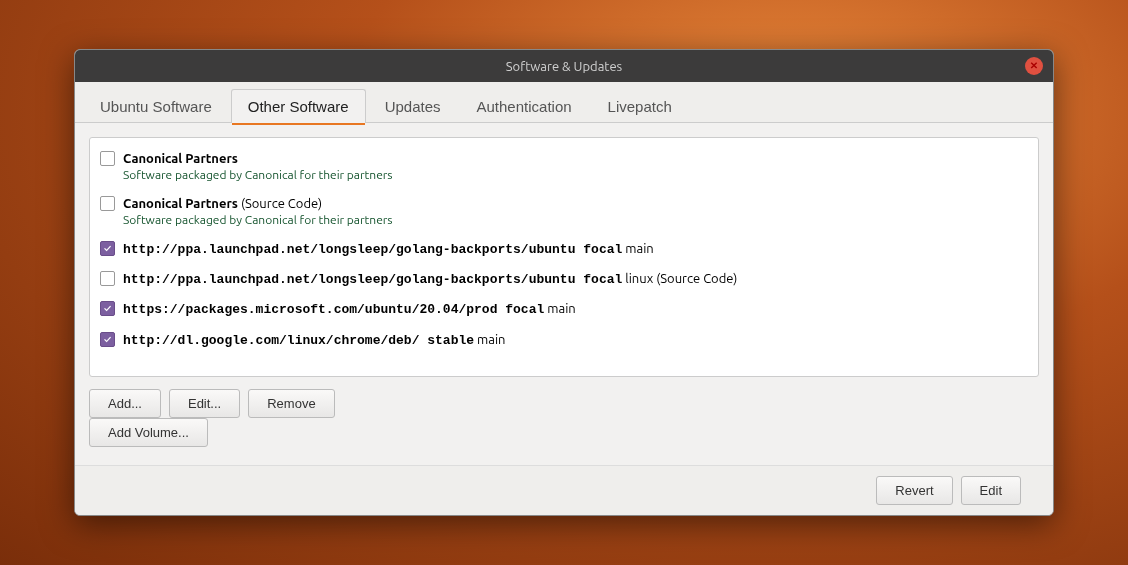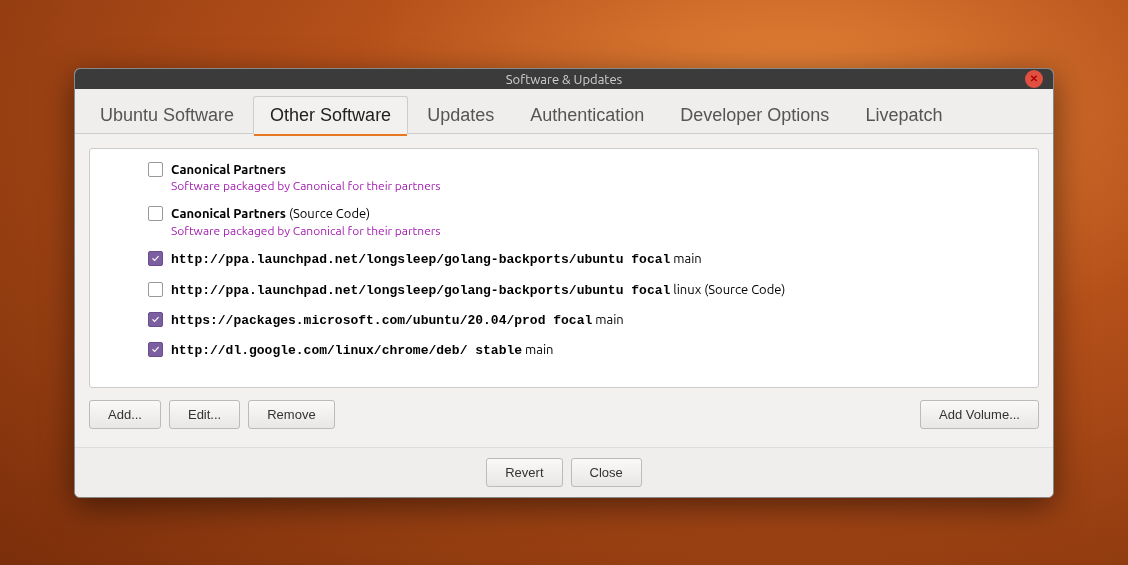--- a/index.html
+++ b/index.html
@@ -22,21 +22,21 @@
       border-radius: 6px;
       box-shadow: 0 8px 32px rgba(0,0,0,0.5);
       overflow: hidden;
       border: 1px solid #888;
     }
 
     .titlebar {
       background: #3c3b3b;
       color: #e0e0e0;
       padding: 0 10px;
-      height: 20px;
+      height: 32px;
       display: flex;
       align-items: center;
       justify-content: space-between;
       user-select: none;
     }
 
     .titlebar-title {
       flex: 1;
       text-align: center;
       font-size: 13px;
@@ -69,21 +69,21 @@
       background: #efeeec;
       border-bottom: 1px solid #ccc;
       display: flex;
       padding: 0 8px;
       padding-top: 6px;
     }
 
     .tab {
       padding: 8px 16px;
       cursor: pointer;
-      font-size: 18px;
+      font-size: 15px;
       color: #555;
       border: 1px solid transparent;
       border-bottom: none;
       border-radius: 3px 3px 0 0;
       margin-right: 2px;
       background: transparent;
       position: relative;
       bottom: -1px;
       outline: none;
     }
@@ -118,21 +118,20 @@
       min-height: 240px;
       margin-bottom: 12px;
     }
 
     .repo-item {
       display: flex;
       align-items: flex-start;
       padding: 5px 10px;
       cursor: pointer;
       min-height: 28px;
-      margin-left: 48px;
     }
 
     .checkbox-area {
       margin-right: 8px;
       margin-top: 2px;
       flex-shrink: 0;
     }
 
     .checkbox {
       width: 15px;
@@ -162,34 +161,35 @@
     .repo-text {
       flex: 1;
       line-height: 1.4;
     }
 
     .repo-text .name {
       font-weight: bold;
     }
 
     .repo-text .desc {
-      color: #a21caf;
+      color: #14532d;
       font-size: 12px;
     }
 
     .repo-text .url-bold {
       font-weight: bold;
       font-family: Liberation Mono, monospace;
     }
 
     .bottom-buttons {
       display: flex;
       justify-content: space-between;
-      align-items: flex-end;
+      align-items: flex-start;
       padding-bottom: 4px;
+      flex-direction: column;
     }
 
     .btn-group-left {
       display: flex;
       gap: 8px;
     }
 
     .btn {
       padding: 6px 18px;
       border: 1px solid #bbb;
@@ -202,21 +202,21 @@
     }
 
     .btn:disabled {
       opacity: 0.6;
       cursor: default;
     }
 
     .dialog-footer {
       padding: 10px 32px;
       display: flex;
-      justify-content: center;
+      justify-content: flex-end;
       gap: 8px;
       border-top: 1px solid #ddd;
       background: #efeeec;
     }
 
     .titlebar-spacer {
       width: 18px;
     }
   </style>
 </head>
@@ -229,21 +229,20 @@
     <button class="titlebar-close">
       <span class="titlebar-close-symbol">✕</span>
     </button>
   </div>
 
   <div class="tabs">
     <button class="tab">Ubuntu Software</button>
     <button class="tab active">Other Software</button>
     <button class="tab">Updates</button>
     <button class="tab">Authentication</button>
-    <button class="tab">Developer Options</button>
     <button class="tab">Livepatch</button>
   </div>
 
   <div class="content">
     <div class="repo-list">
 
       <div class="repo-item">
         <div class="checkbox-area">
           <div class="checkbox"></div>
         </div>
@@ -306,15 +305,15 @@
         <button class="btn">Add...</button>
         <button class="btn">Edit...</button>
         <button class="btn">Remove</button>
       </div>
       <button class="btn">Add Volume...</button>
     </div>
   </div>
 
   <div class="dialog-footer">
     <button class="btn">Revert</button>
-    <button class="btn">Close</button>
+    <button class="btn">Edit</button>
   </div>
 </div>
 
 </body></html>

